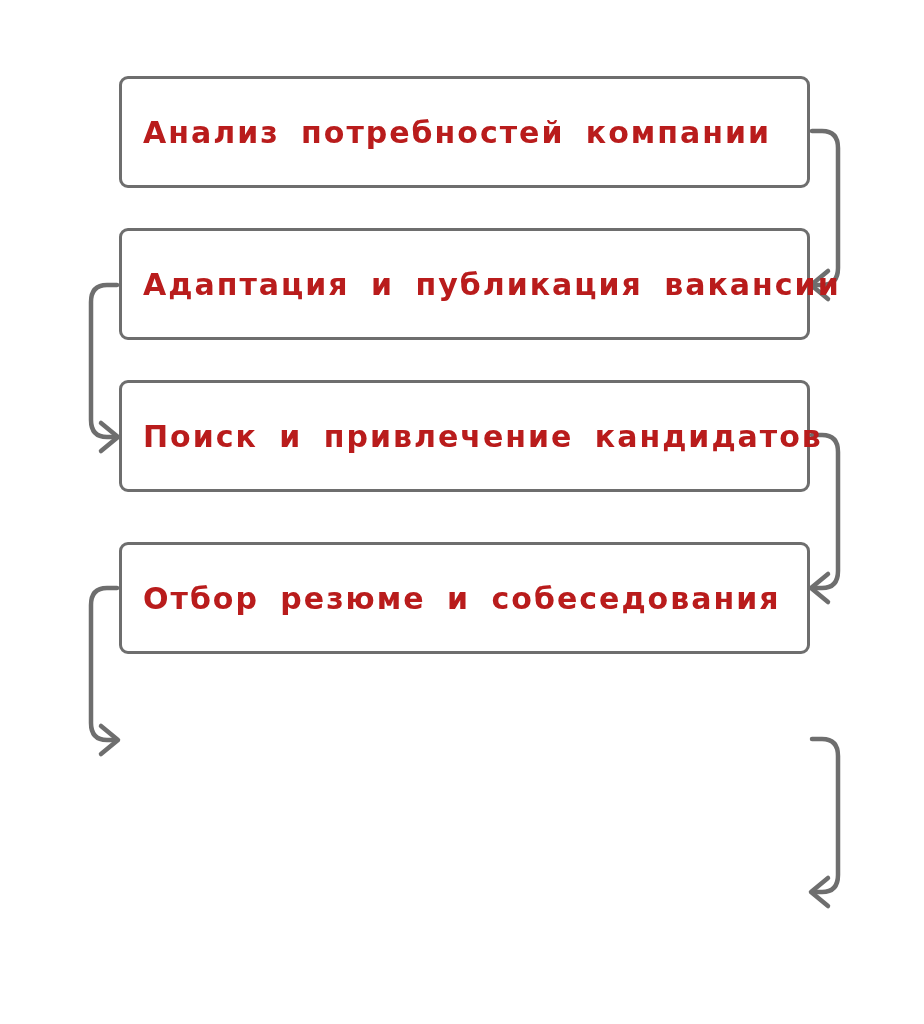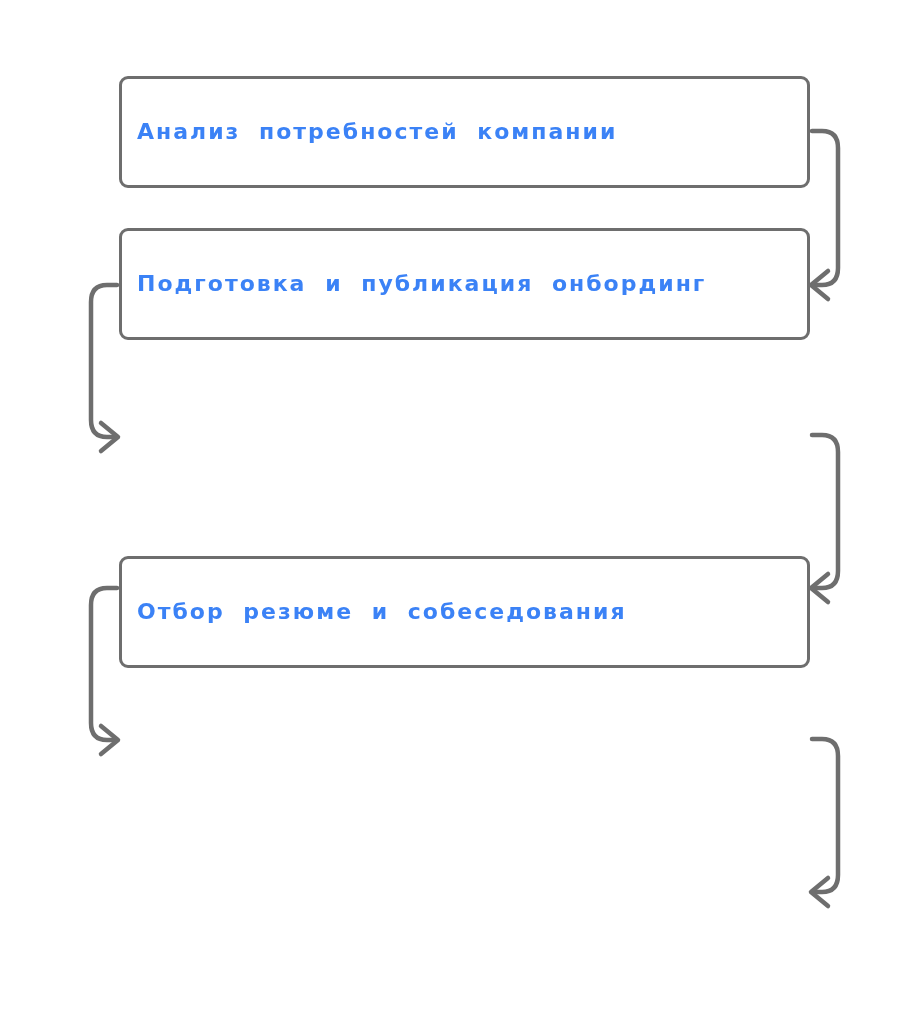--- a/index.html
+++ b/index.html
@@ -49,37 +49,37 @@
     box-sizing: border-box;
     background: #ffffff;
     border: 3px solid #6e6e6e;
     border-radius: 9px;
     display: flex;
     align-items: center;
   }
 
   .step-label {
     display: block;
-    padding-left: 15px;
+    padding-left: 21px;
     padding-right: 12px;
     font-family: "DejaVu Sans", "Liberation Sans", sans-serif;
     font-weight: 700;
-    font-size: 22px;
+    font-size: 30px;
     line-height: 1.1;
     letter-spacing: 2.0px;
     word-spacing: 9px;
-    color: #3b82f6;
+    color: #b91c1c;
     white-space: nowrap;
   }
 
   
   .step-1 { top: 76px; }
   .step-2 { top: 228px; }
   .step-3 { top: 380px; }
-  .step-4 { top: 556px; }
+  .step-4 { top: 542px; }
   .step-5 { top: 684px; }
   .step-6 { top: 836px; }
 </style>
 </head>
 <body>
 
 <div id="flowchart-canvas">
 
   <svg id="connector-layer" viewBox="0 0 924 1024" width="924" height="1024" xmlns="http://www.w3.org/2000/svg" aria-hidden="true">
     <g fill="none" stroke="#6e6e6e" stroke-width="4.5" stroke-linecap="round" stroke-linejoin="round">
@@ -101,23 +101,26 @@
     </g>
   </svg>
 
   <div id="steps-layer">
 
     <div class="step-box step-1">
       <span class="step-label">Анализ потребностей компании</span>
     </div>
 
     <div class="step-box step-2">
-      <span class="step-label">Подготовка и публикация онбординг</span>
+      <span class="step-label">Адаптация и публикация вакансии</span>
     </div>
 
+    <div class="step-box step-3">
+      <span class="step-label">Поиск и привлечение кандидатов</span>
+    </div>
 
     <div class="step-box step-4">
       <span class="step-label">Отбор резюме и собеседования</span>
     </div>
 
 
 
   </div>
 </div>
 

